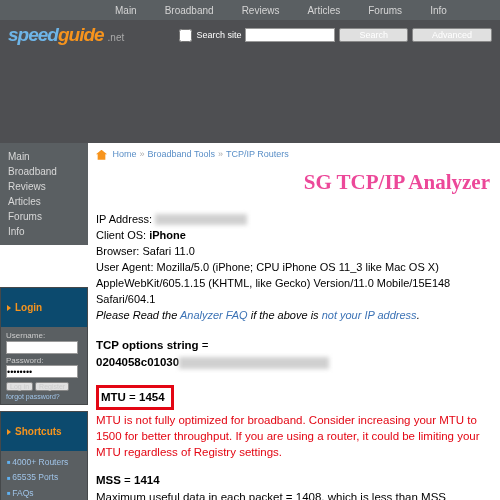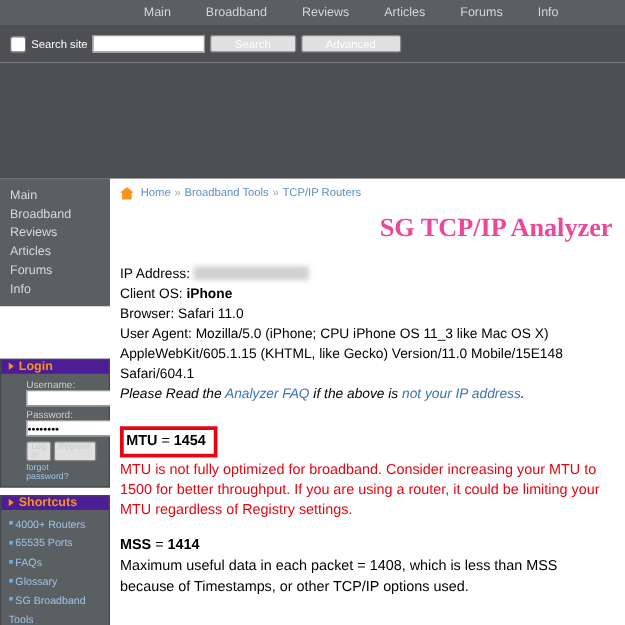--- a/index.html
+++ b/index.html
@@ -10,23 +10,23 @@
 .logo{font-family:Arial;font-weight:bold;font-style:italic;font-size:19px;letter-spacing:-1px}
 .logo .s1{color:#6eb5e8}.logo .s2{color:#f7941d}.logo .net{color:#aaa;font-size:10px;font-style:normal;font-weight:normal;letter-spacing:0;margin-left:4px}
 .searchbar{display:flex;align-items:center;gap:4px;color:#fff;font-size:9px}
 .searchbar input[type=text]{width:90px;height:14px;font-size:9px;border:1px solid #999}
 .searchbar .btn{background:#e0e0e0;border:1px solid #888;font-size:9px;padding:1px 19px;border-radius:2px}
 .darkband{background:#4e4f52;height:93px}
 .layout{display:flex}
 .sidebar{width:88px;flex-shrink:0}
 .sidemenu{background:#5a5f62;padding:6px 8px;color:#d8d8d8;font-size:10px;line-height:15px}
 .loginbox{margin-top:42px;background:#5a5f62;border:1px solid #45484a}
-.boxhead{background:#4c1d95;color:#f7941d;font-size:10px;padding:0 6px;font-weight:bold}
+.boxhead{background:#0c4a6e;color:#f7941d;font-size:10px;padding:14px 6px;font-weight:bold}
 .boxhead::before{content:"";display:inline-block;width:0;height:0;border-top:3px solid transparent;border-bottom:3px solid transparent;border-left:4px solid #f7941d;margin-right:4px;vertical-align:middle}
-.loginbody{padding:4px 20px;color:#ccc}
+.loginbody{padding:4px 5px;color:#ccc}
 .loginbody label{font-size:8px;display:block;color:#ccc}
 .loginbody input{width:72px;font-size:9px;height:13px;border:1px solid #999;margin-bottom:2px}
 .loginbtns{display:flex;gap:2px;margin-top:2px}
 .loginbtns .btn{background:#e0e0e0;border:1px solid #888;font-size:7px;padding:0 3px;border-radius:2px}
 .forgot{font-size:7px;color:#a0c4e8;margin-top:2px}
 .shortcuts{margin-top:6px;background:#5a5f62;border:1px solid #45484a}
 .shortcuts ul{list-style:none;padding:4px 6px}
 .shortcuts li{font-size:8.5px;color:#a0c4e8;line-height:15px}
 .shortcuts li::before{content:"■ ";color:#5fb0f0;font-size:6px;vertical-align:middle}
 .main{flex:1;background:#fff;padding:6px 10px 6px 8px}
@@ -51,20 +51,21 @@
 <div class="topnav">
 <span>Main</span>
 <span>Broadband</span>
 <span>Reviews</span>
 <span>Articles</span>
 <span>Forums</span>
 <span>Info</span>
 </div>
 
 <div class="header">
+<div class="logo"><span class="s1">speed</span><span class="s2">guide</span><span class="net">.net</span></div>
 <div class="searchbar">
 <input type="checkbox" style="">
 <span>Search site</span>
 <input type="text" placeholder="" style="">
 <span class="btn">Search</span>
 <span class="btn">Advanced</span>
 </div>
 </div>
 
 <div class="darkband"></div>
@@ -118,20 +119,24 @@
 
 <div class="info">
 <span>IP Address: </span><span class="blur"></span><br>
 <span>Client OS: </span><b>iPhone</b><br>
 <span>Browser: Safari 11.0</span><br>
 <span>User Agent: Mozilla/5.0 (iPhone; CPU iPhone OS 11_3 like Mac OS X) AppleWebKit/605.1.15 (KHTML, like Gecko) Version/11.0 Mobile/15E148 Safari/604.1</span><br>
 <i><span>Please Read the </span><span class="link">Analyzer FAQ</span><span> if the above is </span><span class="link">not your IP address</span><span>.</span></i>
 </div>
 
 <div class="content">
+<div class="section">
+<b>TCP options string</b><span> = </span><br>
+<b>0204058c01030</b><span class="blur2"></span>
+</div>
 <span class="mtu"><b>MTU</b><span> = </span><b>1454</b></span>
 <div class="warn">MTU is not fully optimized for broadband. Consider increasing your MTU to 1500 for better throughput. If you are using a router, it could be limiting your MTU regardless of Registry settings.</div>
 <div class="section">
 <b>MSS</b><span> = </span><b>1414</b><br>
 <span>Maximum useful data in each packet = 1408, which is less than MSS because of Timestamps, or other TCP/IP options used.</span>
 </div>
 
 </div>
 </div>
 </div>

